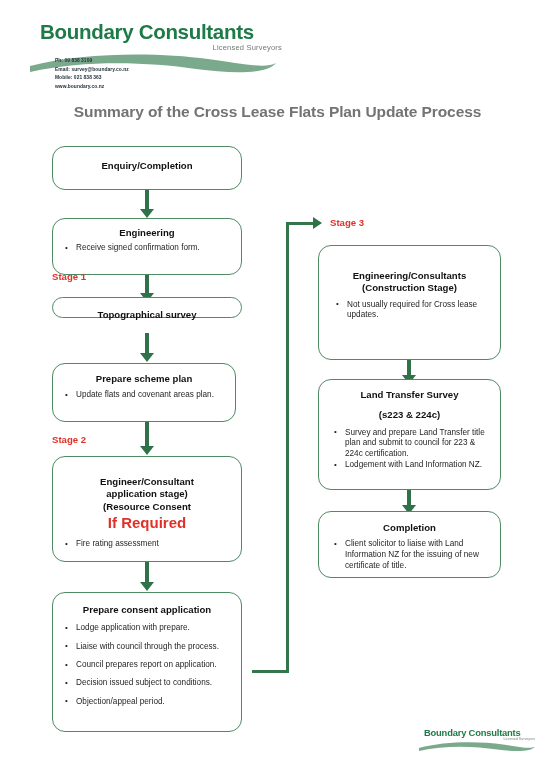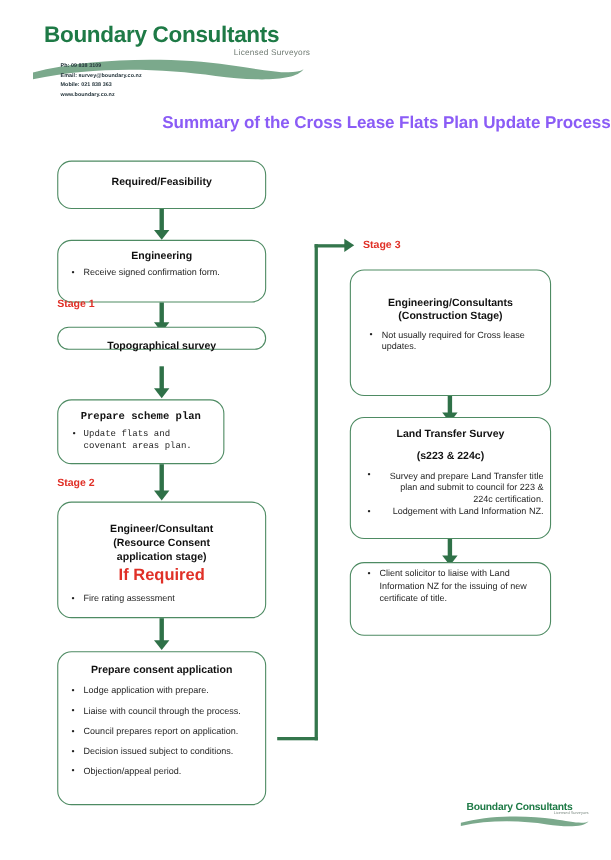--- a/index.html
+++ b/index.html
@@ -65,24 +65,24 @@
     letter-spacing: 0.05px;
   }
   #contact-block div { white-space: nowrap; }
 
   
   #page-title {
     position: absolute;
     left: 0;
     top: 103px;
     width: 555px;
-    text-align: right;
+    text-align: center;
     font-size: 15.5px;
     font-weight: bold;
-    color: #8b5cf6;
+    color: #737373;
     letter-spacing: -0.1px;
   }
 
   
   .node {
     position: absolute;
     box-sizing: border-box;
     border: 1.1px solid #4e8b63;
     border-radius: 13px;
     background: #ffffff;
@@ -219,21 +219,21 @@
     <div>Ph: 09 838 3109</div>
     <div>Email: survey@boundary.co.nz</div>
     <div>Mobile: 021 838 363</div>
     <div>www.boundary.co.nz</div>
   </div>
 </div>
 
 <div id="page-title">Summary of the Cross Lease Flats Plan Update Process</div>
 
 <div class="node" style="left:52px; top:146px; width:190px; height:44px;">
-  <div class="node-heading" style="margin-top:13px;">Required/Feasibility</div>
+  <div class="node-heading" style="margin-top:13px;">Enquiry/Completion</div>
 </div>
 
 <div class="arrow-down" style="left:140px; top:190px; height:28px;">
   <div class="arrow-shaft" style="height:20px;"></div>
   <div class="arrow-head" style="top:19px;"></div>
 </div>
 
 <div class="node" style="left:52px; top:218px; width:190px; height:57px;">
   <div class="node-heading" style="margin-top:8px;">Engineering</div>
   <ul class="bullets tight" style="margin-top:4px;">
@@ -250,38 +250,38 @@
 
 <div class="node" style="left:52px; top:297px; width:190px; height:21px;">
   <div class="node-heading" style="margin-top:11px;">Topographical survey</div>
 </div>
 
 <div class="arrow-down" style="left:140px; top:333px; height:30px;">
   <div class="arrow-shaft" style="height:21px;"></div>
   <div class="arrow-head" style="top:20px;"></div>
 </div>
 
-<div class="node" style="left:52px; top:363px; width:152px; height:59px;font-family:Liberation Mono, monospace;">
+<div class="node" style="left:52px; top:363px; width:184px; height:59px;">
   <div class="node-heading" style="margin-top:9px;">Prepare scheme plan</div>
   <ul class="bullets tight" style="margin-top:5px;">
     <li>Update flats and covenant areas plan.</li>
   </ul>
 </div>
 
 <div class="stage-label" style="left:52px; top:434px;">Stage 2</div>
 
 <div class="arrow-down" style="left:140px; top:422px; height:34px;">
   <div class="arrow-shaft" style="height:25px;"></div>
   <div class="arrow-head" style="top:24px;"></div>
 </div>
 
 <div class="node" style="left:52px; top:456px; width:190px; height:106px;">
   <div class="node-heading" style="margin-top:19px;">Engineer/Consultant</div>
+  <div class="node-subheading">application stage)</div>
   <div class="node-subheading">(Resource Consent</div>
-  <div class="node-subheading">application stage)</div>
   <div class="node-warning">If Required</div>
   <ul class="bullets tight" style="margin-top:7px;">
     <li>Fire rating assessment</li>
   </ul>
 </div>
 
 <div class="arrow-down" style="left:140px; top:562px; height:30px;">
   <div class="arrow-shaft" style="height:21px;"></div>
   <div class="arrow-head" style="top:20px;"></div>
 </div>
@@ -313,32 +313,33 @@
 </div>
 
 <div class="arrow-down" style="left:402px; top:360px; height:24px;">
   <div class="arrow-shaft" style="height:16px;"></div>
   <div class="arrow-head" style="top:15px;"></div>
 </div>
 
 <div class="node" style="left:318px; top:379px; width:183px; height:111px;">
   <div class="node-heading" style="margin-top:9px;">Land Transfer Survey</div>
   <div class="node-subheading" style="margin-top:8px;">(s223 &amp; 224c)</div>
-  <ul class="bullets tight" style="margin-top:6px; padding-left:26px;text-align:right;">
+  <ul class="bullets tight" style="margin-top:6px; padding-left:26px;">
     <li>Survey and prepare Land Transfer title plan and submit to council for 223 &amp; 224c certification.</li>
     <li>Lodgement with Land Information NZ.</li>
   </ul>
 </div>
 
 <div class="arrow-down" style="left:402px; top:490px; height:24px;">
   <div class="arrow-shaft" style="height:16px;"></div>
   <div class="arrow-head" style="top:15px;"></div>
 </div>
 
 <div class="node" style="left:318px; top:511px; width:183px; height:67px;">
+  <div class="node-heading" style="margin-top:10px;">Completion</div>
   <ul class="bullets tight" style="margin-top:5px; padding-left:26px;">
     <li>Client solicitor to liaise with Land Information NZ for the issuing of new certificate of title.</li>
   </ul>
 </div>
 
 <div id="footer-logo">
   <div id="footer-logo-title">Boundary Consultants</div>
   <div id="footer-logo-subtitle">Licensed Surveyors</div>
   <svg id="footer-swoosh" viewBox="0 0 250 26" preserveAspectRatio="none">
     <path d="M2,16 C55,2 130,2 180,9 C215,14 238,19 248,13 C240,24 205,24 168,19 C118,12 58,10 2,22 Z" fill="#7ba98c"></path>

